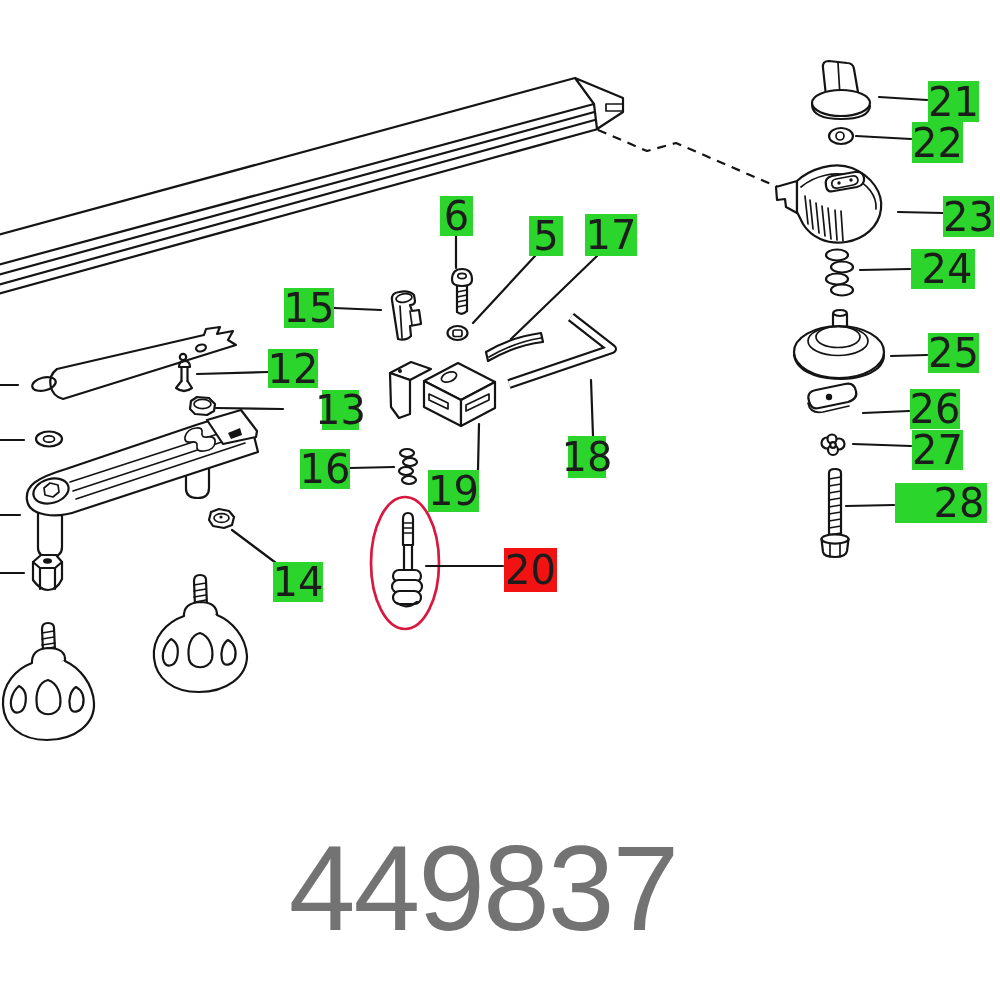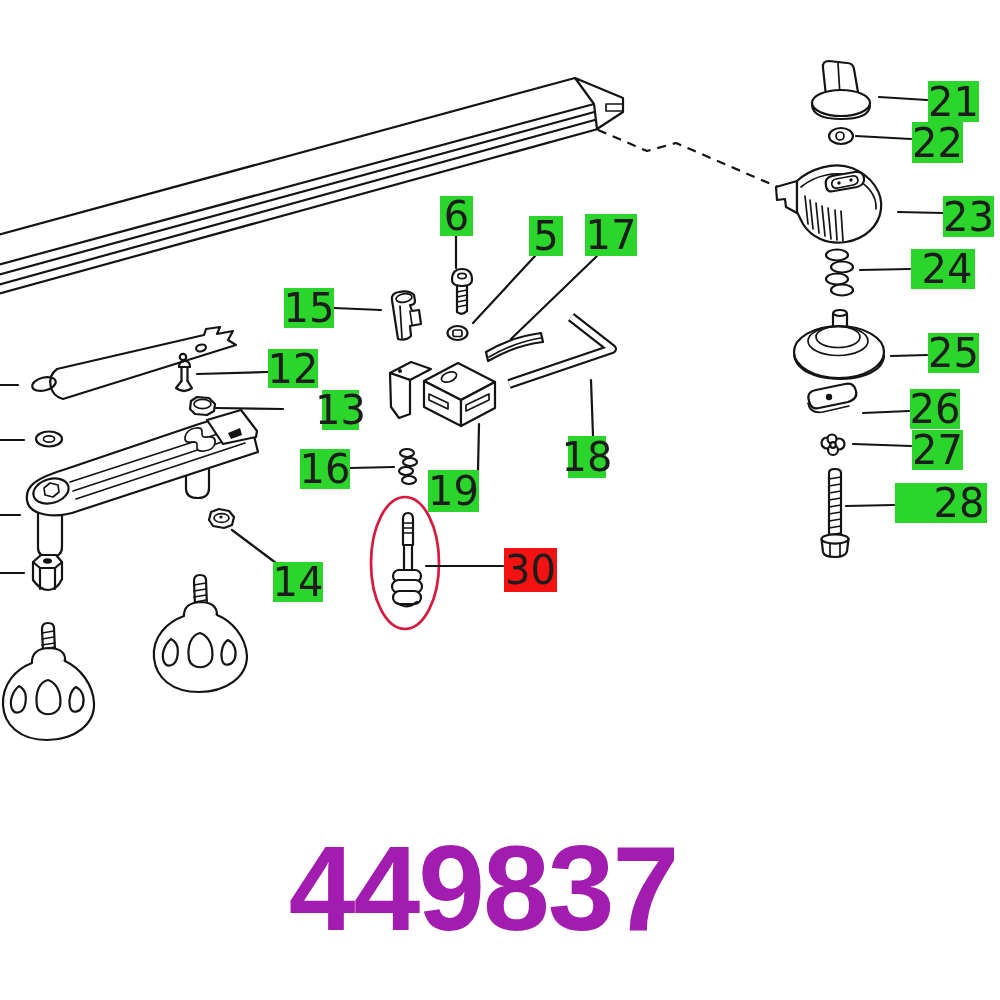--- a/index.html
+++ b/index.html
@@ -27,22 +27,22 @@
   .art .dash{stroke-dasharray:9 7;stroke-linecap:butt;}
   .plabel{
     position:absolute;height:40px;background:var(--label-green);
     color:#1c1c1c;font-size:40px;line-height:1;
     display:flex;align-items:center;justify-content:center;
     user-select:none;cursor:pointer;
   }
   .plabel.sel{background:var(--label-red);}
   .part-number{
     position:absolute;top:828px;left:483px;transform:translateX(-50%);
-    font-family:"Liberation Sans",sans-serif;font-weight:700;
-    font-size:120px;line-height:1;letter-spacing:-2px;color:#a21caf;white-space:nowrap;
+    font-family:"Liberation Sans",sans-serif;font-weight:400;
+    font-size:120px;line-height:1;letter-spacing:-2px;color:#737373;white-space:nowrap;
   }
 </style>
 </head>
 <body>
 
 <div class="stage">
 
   <svg class="art" width="1000" height="1000" viewBox="0 0 1000 1000">
 
     <g>
@@ -261,21 +261,21 @@
   <div class="plabel" style="left:529px;top:216px;width:34px;">5</div>
   <div class="plabel" style="left:440px;top:196px;width:33px;">6</div>
   <div class="plabel" style="left:268px;top:349px;width:50px;height:39px;">12</div>
   <div class="plabel" style="left:284px;top:390px;width:37px;margin-left:38px;">13</div>
   <div class="plabel" style="left:273px;top:562px;width:50px;">14</div>
   <div class="plabel" style="left:284px;top:288px;width:50px;">15</div>
   <div class="plabel" style="left:300px;top:449px;width:50px;">16</div>
   <div class="plabel" style="left:585px;top:214px;width:52px;height:42px;">17</div>
   <div class="plabel" style="left:568px;top:436px;width:38px;height:42px;">18</div>
   <div class="plabel" style="left:428px;top:470px;width:51px;height:42px;">19</div>
-  <div class="plabel sel" style="left:504px;top:548px;width:53px;height:44px;">30</div>
+  <div class="plabel sel" style="left:504px;top:548px;width:53px;height:44px;">20</div>
   <div class="plabel" style="left:928px;top:81px;width:51px;height:41px;">21</div>
   <div class="plabel" style="left:912px;top:122px;width:51px;height:41px;">22</div>
   <div class="plabel" style="left:943px;top:196px;width:51px;height:41px;">23</div>
   <div class="plabel" style="left:911px;top:249px;width:56px;padding-left:8px;">24</div>
   <div class="plabel" style="left:928px;top:333px;width:51px;">25</div>
   <div class="plabel" style="left:910px;top:389px;width:50px;">26</div>
   <div class="plabel" style="left:912px;top:430px;width:51px;">27</div>
   <div class="plabel" style="left:895px;top:483px;width:56px;padding-left:36px;">28</div>
 
   <div class="part-number">449837</div>

